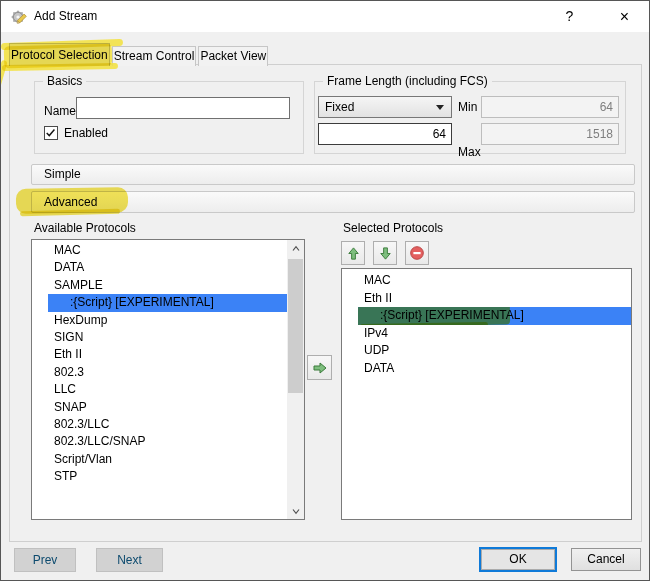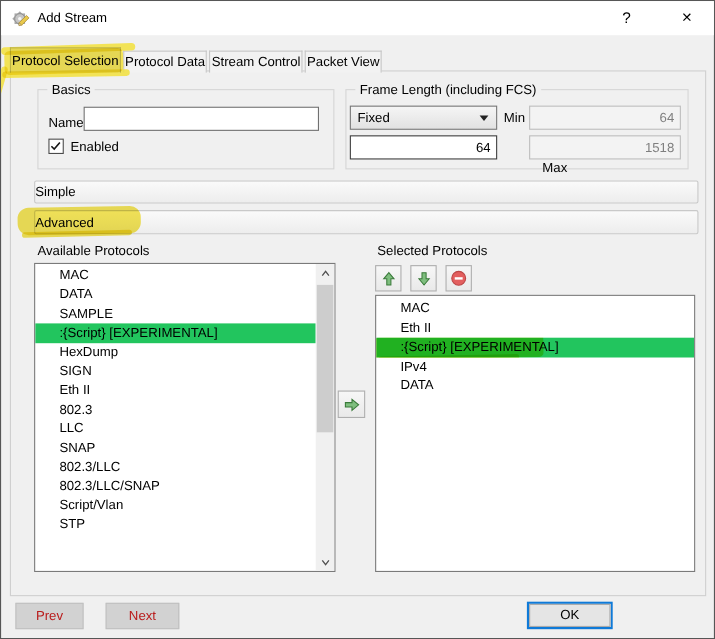--- a/index.html
+++ b/index.html
@@ -36,42 +36,42 @@
   .tinput:disabled{background:#f3f3f3;border-color:#bdbdbd;color:#7f7f7f;}
   .tinput.focusy{border-color:#3c3c3c;}
 
   .checkbox{position:absolute;width:14px;height:14px;background:#fff;border:1px solid #4a4a4a;box-sizing:border-box;}
 
   .combo{position:absolute;border:1px solid #777;background:linear-gradient(180deg,#f5f5f5,#e2e2e2);box-sizing:border-box;}
   .combo .cval{position:absolute;left:6px;top:0;line-height:20px;}
   .combo .carrow{position:absolute;right:7px;top:8px;width:0;height:0;border-left:4px solid transparent;border-right:4px solid transparent;border-top:5px solid #222;}
 
   
-  .secbar{position:absolute;height:21px;border:1px solid #c9c9c9;border-radius:2px;background:linear-gradient(180deg,#fafafa,#ededed);box-sizing:border-box;line-height:19px;padding-left:0;}
+  .secbar{position:absolute;height:21px;border:1px solid #c9c9c9;border-radius:2px;background:linear-gradient(180deg,#fafafa,#ededed);box-sizing:border-box;line-height:19px;padding-left:12px;}
 
   
   .listbox{position:absolute;background:#fff;border:1px solid #7a7a7a;box-sizing:border-box;overflow:hidden;}
   .rows{position:absolute;left:0;top:0;right:0;bottom:0;padding-top:2px;}
   .row{position:relative;height:17.4px;line-height:17.4px;padding-left:22px;white-space:nowrap;overflow:hidden;}
-  .row.sel{background:#22c55e;}
+  .row.sel{background:#3b82f6;margin-left:16px;}
   .avail-rows{right:17px;}
 
   
   .vscroll{position:absolute;top:0;right:0;bottom:0;width:17px;background:#f0f0f0;}
   .sarrow{position:absolute;left:0;width:17px;height:17px;display:flex;align-items:center;justify-content:center;}
   .sarrow.up{top:0;} .sarrow.down{bottom:0;}
   .sthumb{position:absolute;left:1px;width:15px;background:#cdcdcd;}
 
   
   .toolbtn{position:absolute;width:24px;height:24px;border:1px solid #aeaeae;background:linear-gradient(180deg,#f7f7f7,#e9e9e9);box-sizing:border-box;display:flex;align-items:center;justify-content:center;}
   .midbtn{width:25px;height:25px;}
 
   
   .pushbtn{position:absolute;box-sizing:border-box;text-align:center;border:1px solid #939393;background:linear-gradient(180deg,#f0f0f0,#e0e0e0);}
-  .pushbtn.disabled{background:#d2d2d2;border-color:#c0c0c0;color:#b91c1c;}
+  .pushbtn.disabled{background:#d2d2d2;border-color:#c0c0c0;color:#0c4a6e;}
   .btn-prev{left:13px;top:547px;width:62px;height:24px;line-height:22px;}
   .btn-next{left:95px;top:547px;width:67px;height:24px;line-height:22px;}
   .btn-ok{left:478px;top:546px;width:78px;height:25px;border:2px solid #0f7ad8;background:#fff;padding:0;}
   .btn-ok .inner{width:100%;height:100%;box-sizing:border-box;border:1px solid #ababab;background:#e5e5e5;line-height:19px;}
   .btn-cancel{left:570px;top:547px;width:70px;height:23px;line-height:21px;}
 
   
   .marker{position:absolute;background:#f3e13c;opacity:.85;mix-blend-mode:multiply;border-radius:5px;pointer-events:none;z-index:1;}
   .m-tab-main{left:-6px;top:1px;right:-3px;bottom:-1px;transform:rotate(-1.5deg);}
   .m-tab-top{left:-9px;top:-3px;width:122px;height:7px;transform:rotate(-2deg);border-radius:4px;}
@@ -105,23 +105,20 @@
 
   <div class="tabs">
     <div class="tab active">
       <span class="marker m-tab-top"></span>
       <span class="marker m-tab-main"></span>
       <span class="marker m-tab-under"></span>
       <span class="marker m-tab-tail"></span>
       <span class="lbl">Protocol Selection</span>
     </div>
     <div class="tab">
-      <span class="lbl">Protocol Data</span>
-    </div>
-    <div class="tab">
       <span class="lbl">Stream Control</span>
     </div>
     <div class="tab">
       <span class="lbl">Packet View</span>
     </div>
   </div>
 
   <div class="pane">
 
     <div class="group g-basics">
@@ -138,21 +135,21 @@
 
     <div class="group g-frame">
       <span class="gtitle">Frame Length (including FCS)</span>
       <div class="combo" style="left:3px;top:14px;width:134px;height:22px;">
         <span class="cval">Fixed</span>
         <span class="carrow"></span>
       </div>
       <span class="lab" style="left:143px;top:14px;line-height:22px;">Min</span>
       <input class="tinput num" disabled="" style="left: 166px; top: 14px; width: 138px; height: 22px;" value="64">
       <input class="tinput num focusy" style="left: 3px; top: 41px; width: 134px; height: 22px;" value="64">
-      <span class="lab" style="left:143px;top:59px;line-height:22px;margin-left:35px;">Max</span>
+      <span class="lab" style="left:143px;top:59px;line-height:22px;">Max</span>
       <input class="tinput num" disabled="" style="left: 166px; top: 41px; width: 138px; height: 22px;" value="1518">
     </div>
 
     <div class="secbar" style="left:21px;top:99px;width:604px;">
       <span>Simple</span>
     </div>
     <div class="secbar" style="left:21px;top:126px;width:604px;height:22px;line-height:20px;">
       <span class="marker m-adv-main"></span>
       <span class="marker m-adv-tail"></span>
       <span style="position:relative;z-index:2;">Advanced</span>
@@ -217,24 +214,26 @@
     <div class="listbox" style="left:331px;top:203px;width:291px;height:252px;">
       <div class="rows" style="padding-top:3px;">
         <div class="row" style="height:17.5px;line-height:17.5px;">MAC</div>
         <div class="row" style="height:17.5px;line-height:17.5px;">Eth II</div>
         <div class="row sel" style="height:17.5px;line-height:17.5px;">
           <span style="position:relative;z-index:2;">:{Script} [EXPERIMENTAL]</span>
           <span class="marker m-item-main"></span>
           <span class="marker m-item-tail"></span>
         </div>
         <div class="row" style="height:17.5px;line-height:17.5px;">IPv4</div>
+        <div class="row" style="height:17.5px;line-height:17.5px;">UDP</div>
         <div class="row" style="height:17.5px;line-height:17.5px;">DATA</div>
       </div>
     </div>
   </div>
 
   <div class="pushbtn disabled btn-prev">Prev</div>
   <div class="pushbtn disabled btn-next">Next</div>
   <div class="pushbtn btn-ok">
     <div class="inner">OK</div>
   </div>
+  <div class="pushbtn btn-cancel">Cancel</div>
 
 </div>
 
 </body></html>

